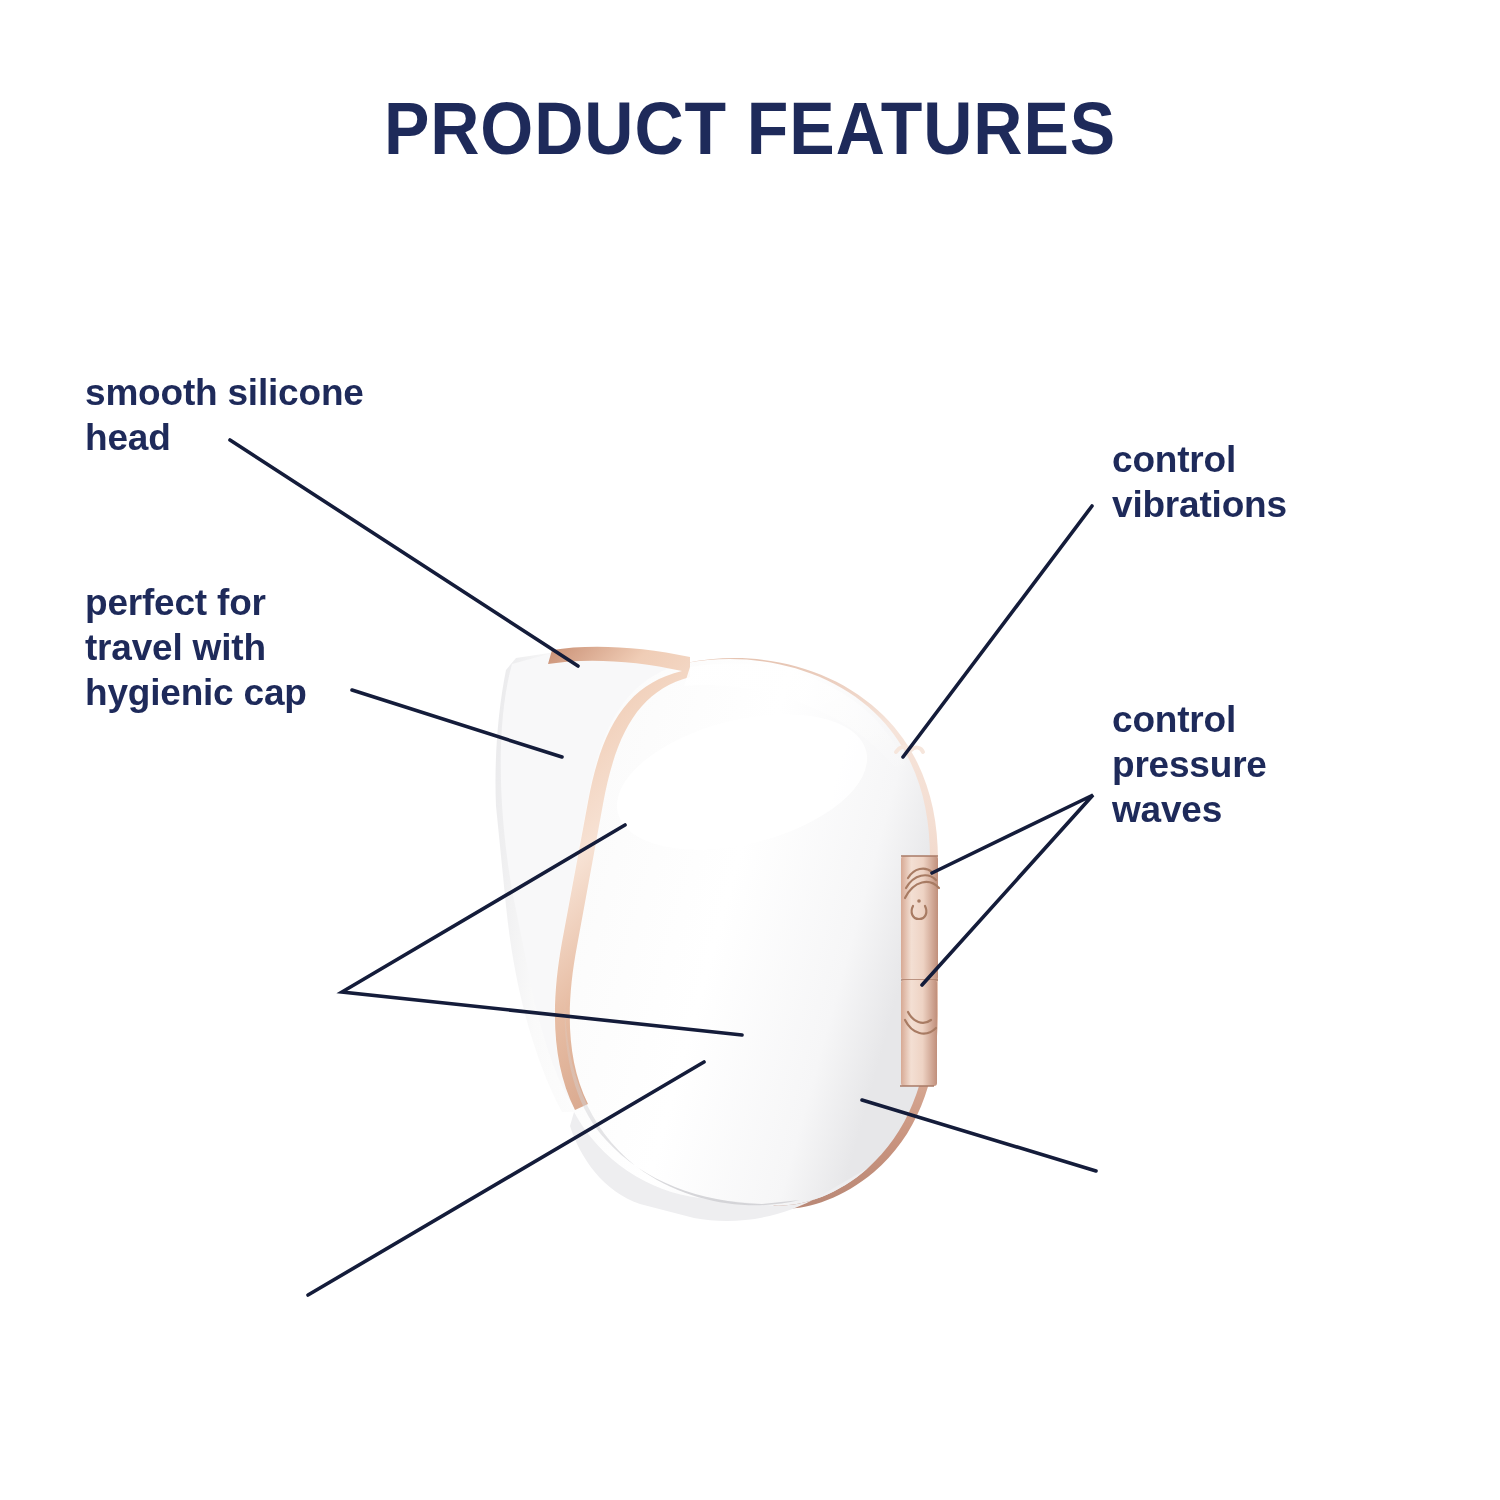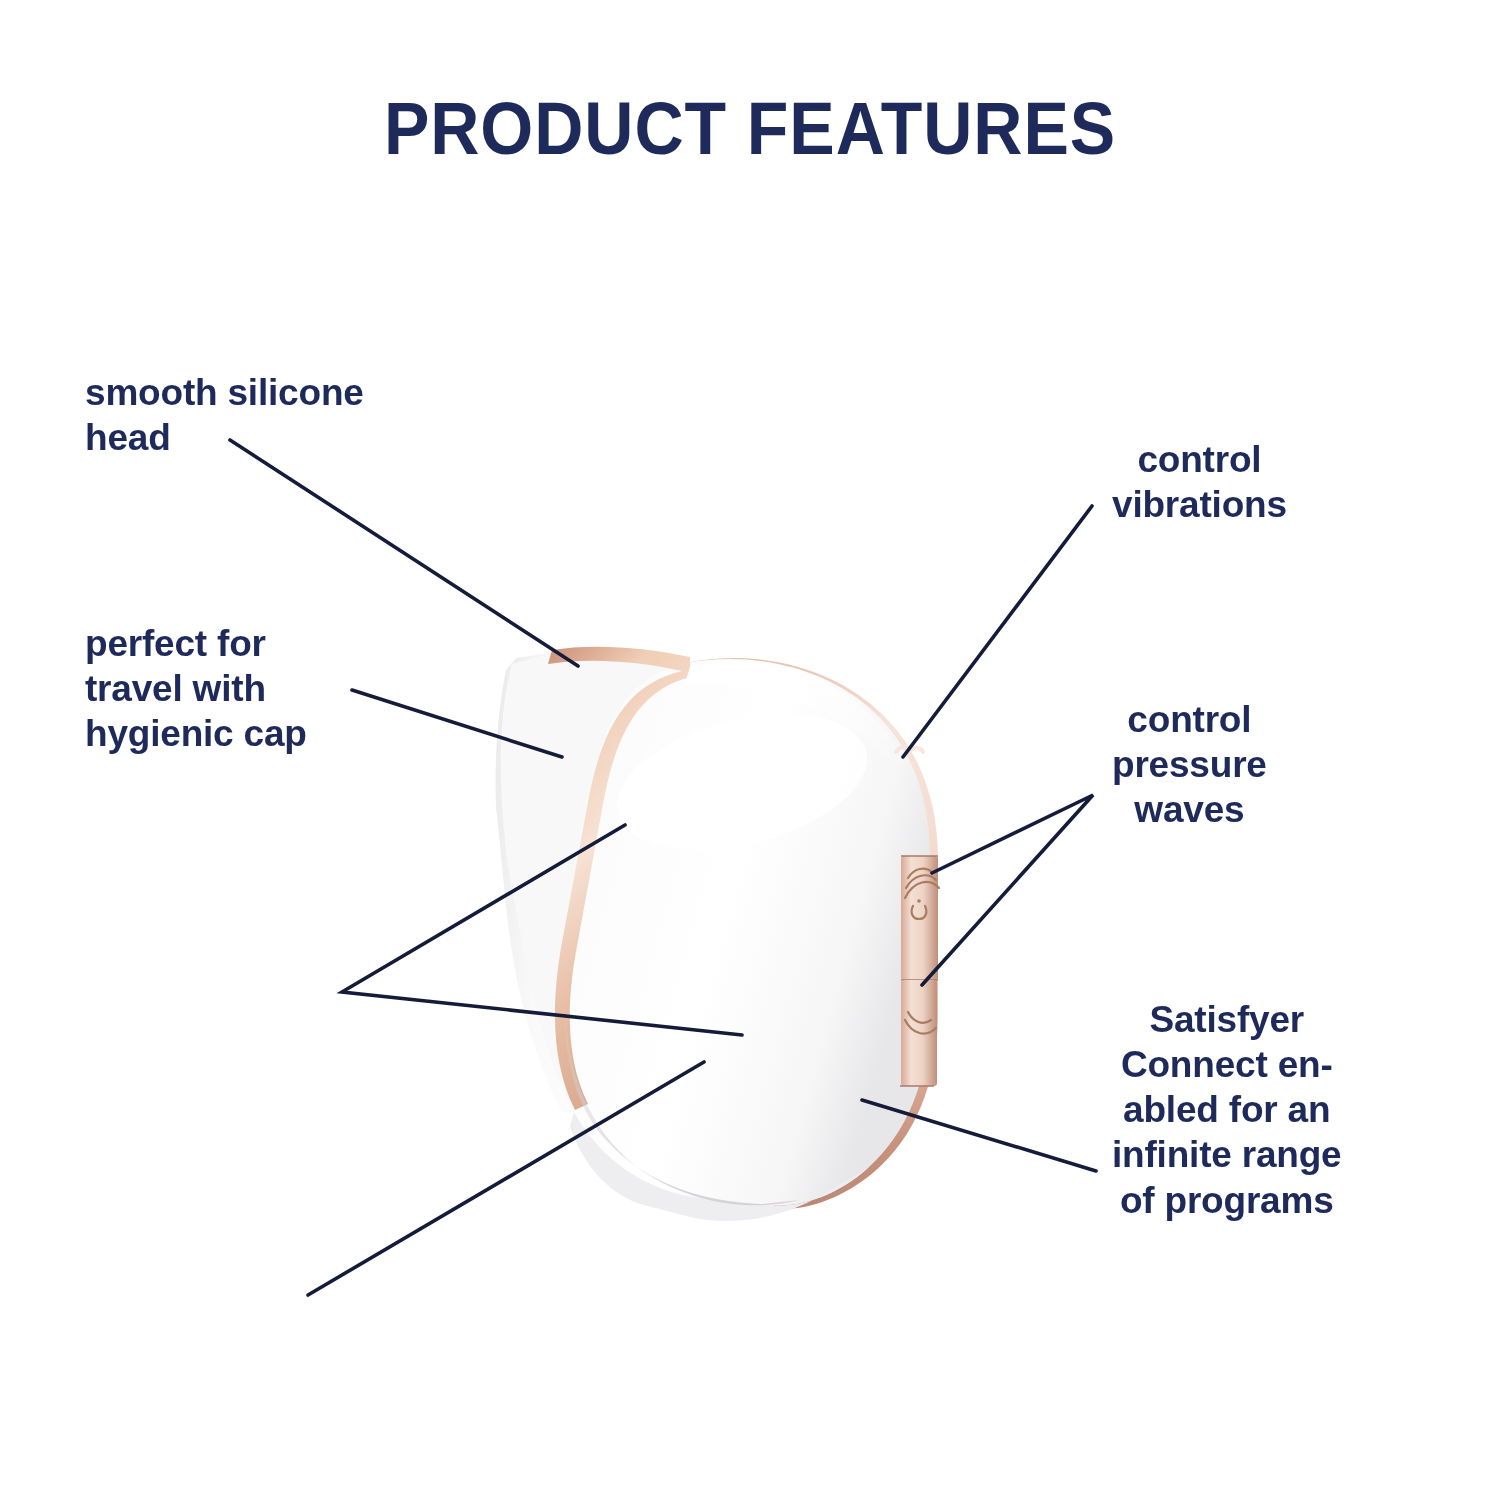--- a/index.html
+++ b/index.html
@@ -40,21 +40,21 @@
     position: absolute;
     color: #1e2a5a;
     font-family: "Liberation Sans", sans-serif;
     font-weight: bold;
     font-size: 37px;
     line-height: 1.22;
     letter-spacing: -0.2px;
     white-space: pre-line;
   }
   .callout.left  { text-align: left; }
-  .callout.right { text-align: center; }
+  .callout.right { text-align: left; }
 
   
   #leader-lines, #device-svg {
     position: absolute;
     top: 0;
     left: 0;
     width: 1500px;
     height: 1500px;
   }
   #leader-lines { z-index: 5; }
@@ -233,32 +233,27 @@
       <polyline points="308,1295 704,1062"></polyline>
       <polyline points="1092,506 903,757"></polyline>
       <polyline points="932,873 1093,795 922,985"></polyline>
       <polyline points="862,1100 1096,1171"></polyline>
     </g>
   </svg>
 
   <div class="callout left" style="left:85px; top:370px;">smooth silicone
 head</div>
 
-  <div class="callout left" style="left:85px; top:580px;margin-top:41px;">perfect for
+  <div class="callout left" style="left:85px; top:580px;">perfect for
 travel with
 hygienic cap</div>
 
 
 
   <div class="callout right" style="left:1112px; top:437px;">control
 vibrations</div>
 
   <div class="callout right" style="left:1112px; top:697px;">control
 pressure
 waves</div>
 
-  <div class="callout right" style="left:1112px; top:997px;">Satisfyer
-Connect en-
-abled for an
-infinite range
-of programs</div>
 
 </div>
 
 </body></html>

